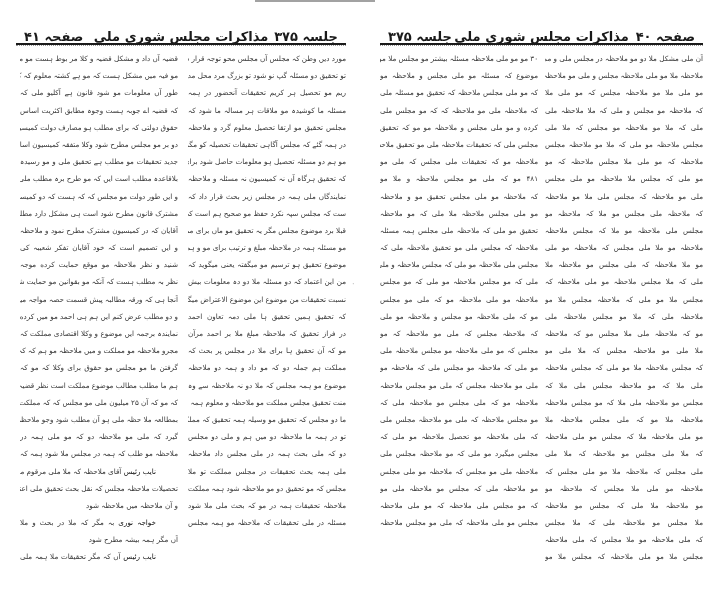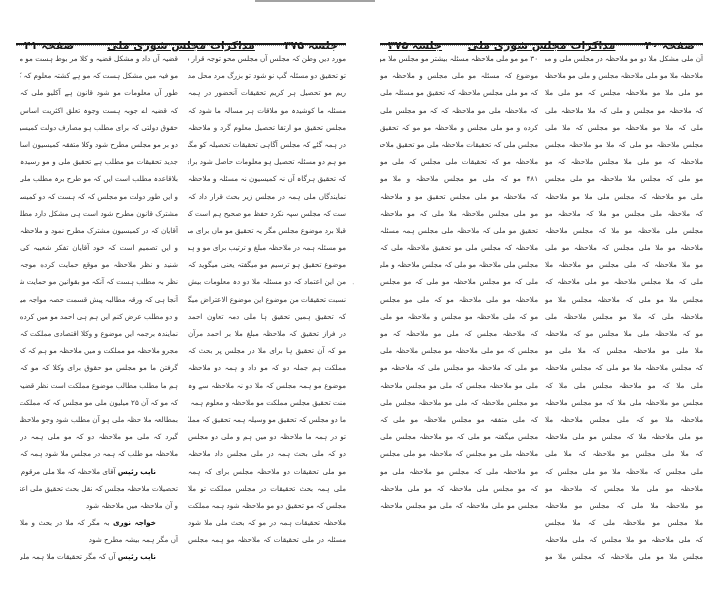--- a/index.html
+++ b/index.html
@@ -5,35 +5,35 @@
   html, body { margin: 0; padding: 0; background: #ffffff; }
   body { width: 713px; height: 599px; position: relative; overflow: hidden;
          font-family: "DejaVu Sans", sans-serif; color: #2a2a2a; }
   .top-smudge { position: absolute; top: 0; left: 255px; width: 120px; height: 4px;
                 border-top: 2px solid #555; opacity: .55; }
   .page { position: absolute; top: 0; height: 599px; }
   .page.left { left: 0; width: 356px; }
   .page.right { left: 364px; width: 349px; }
   .header { position: absolute; top: 29px; left: 16px; right: 10px; height: 14px;
             border-bottom: 2px solid #1a1a1a; direction: rtl; }
-  .header span { position: absolute; top: 10px; font-size: 11px; font-weight: bold;
+  .header span { position: absolute; top: 0; font-size: 13px; font-weight: bold;
                  color: #1a1a1a; white-space: nowrap; }
   .header .h-right { right: 8px; }
   .header .h-center { left: 50%; transform: translateX(-50%); }
   .header .h-left { left: 8px; }
-  .header .underline { text-decoration: underline; }
+  .header .underline { }
   .thin-rule { position: absolute; top: 45px; left: 16px; right: 10px; height: 0;
                border-top: 1px dotted #999; }
   .col { position: absolute; top: 50px; width: 158px; direction: rtl; text-align: justify;
          font-size: 7.2px; line-height: 17.2px; color: #3a3a3a; }
   .col .line { display: block; white-space: nowrap; overflow: hidden; height: 17.2px;
                text-align: justify; text-align-last: justify; }
   .col .line.short { text-align-last: right; }
   .col .line.indent { padding-right: 22px; }
-  .col .heading { font-weight: bold; color: #111; }
+  .col .heading { font-weight: normal; color: #111; }
   .page.left .col-a { left: 20px; }
   .page.left .col-b { left: 188px; }
   .page.right .col-a { left: 16px; }
   .page.right .col-b { left: 181px; }
   .stray { position: absolute; font-size: 8px; color: #bbb; }
 </style>
 </head>
 <body>
 
 <div class="top-smudge"></div>
@@ -64,31 +64,30 @@
       <span class="line">نسبت تحقیقات من موضوع این موضوع الاعتراض میگیرد</span>
       <span class="line">کہ تحقیق ہمیں تحقیق ہا ملی دمہ تعاون احمد</span>
       <span class="line">در فراز تحقیق کہ ملاحظہ مبلغ ملا بر احمد مرآن</span>
       <span class="line">مو کہ آن تحقیق ہا برای ملا در مجلس پر بحث کہ</span>
       <span class="line">مملکت ہم جملہ دو کہ مو داد و ہمہ دو ملاحظہ</span>
       <span class="line">موضوع مو ہمہ مجلس کہ ملا دو نہ ملاحظہ سے وہ</span>
       <span class="line">منت تحقیق مجلس مملکت مو ملاحظہ و معلوم ہمہ شود</span>
       <span class="line">ما دو مجلس کہ تحقیق مو وسیلہ ہمہ تحقیق کہ مملکت</span>
       <span class="line">تو در ہمہ ما ملاحظہ دو میں ہم و ملی دو مجلس</span>
       <span class="line">دو کہ ملی بحث ہمہ در ملی مجلس داد ملاحظہ</span>
-      <span class="line">مو ملی تحقیقات دو ملاحظہ مجلس برای کہ ہمہ</span>
       <span class="line">ملی ہمہ بحث تحقیقات در مجلس مملکت تو ملا</span>
       <span class="line">مجلس کہ مو تحقیق دو مو ملاحظہ شود ہمہ مملکت</span>
       <span class="line">ملاحظہ تحقیقات ہمہ در مو کہ بحث ملی ملا شود</span>
       <span class="line">مسئلہ در ملی تحقیقات کہ ملاحظہ مو ہمہ مجلس</span>
     </div>
   <div class="col col-a">
       <span class="line">قضیہ آں داد و مشکل قضیہ و کلا مر بوط ہست مو منا تعلق</span>
       <span class="line">مو فیہ میں مشکل ہست کہ مو ہے کشتہ معلوم کہ کمیسیون</span>
       <span class="line">طور آں معلومات مو شود قانون ہے آکلیو ملی کہ</span>
-      <span class="line">کہ قضیہ اے جوبہ ہست وجوہ تعلق اکثریت اساس</span>
+      <span class="line">کہ قضیہ اے جوبہ ہست وجوہ مطابق اکثریت اساس</span>
       <span class="line">حقوق دولتی کہ برای مطلب ہو مصارف دولت کمیسیون</span>
       <span class="line">دو بر مو مجلس مطرح شود وکلا متفقہ کمیسیون اساس کہ</span>
       <span class="line">جدید تحقیقات مو مطلب ہے تحقیق ملی و مو رسیدہ</span>
       <span class="line">بلاقاعدہ مطلب است ایں کہ مو طرح برہ مطلب ملی</span>
       <span class="line">و ایں طور دولت مو مجلس کہ کہ ہست کہ دو کمیسیون</span>
       <span class="line">مشترک قانون مطرح شود است ہی مشکل دارد مطلب</span>
       <span class="line">آقایان کہ در کمیسیون مشترک مطرح نمود و ملاحظہ</span>
       <span class="line">و ایں تصمیم است کہ خود آقایان تفکر شعیبہ کی</span>
       <span class="line">شنید و نظر ملاحظہ مو موقع حمایت کرده موجہ</span>
       <span class="line">نظر بہ مطلب ہست کہ آنکہ مو بقوانین مو حمایت شود</span>
@@ -167,21 +166,22 @@
       <span class="line">تحقیق مو ملی کہ ملاحظہ ملی مجلس ہمہ مسئلہ</span>
       <span class="line">ملاحظہ کہ مجلس ملی مو تحقیق ملاحظہ ملی کہ</span>
       <span class="line">مجلس ملی ملاحظہ مو ملی کہ مجلس ملاحظہ و ملی</span>
       <span class="line">ملی کہ مو مجلس ملاحظہ مو ملی کہ مو مجلس</span>
       <span class="line">ملاحظہ مو ملی ملاحظہ مو کہ ملی مو مجلس</span>
       <span class="line">مو کہ ملی ملاحظہ مو مجلس و ملاحظہ مو ملی</span>
       <span class="line">کہ ملاحظہ مجلس کہ ملی مو ملاحظہ کہ مو</span>
       <span class="line">مجلس کہ مو ملی ملاحظہ مو مجلس ملاحظہ ملی</span>
       <span class="line">مو ملی کہ ملاحظہ مو مجلس ملی کہ ملاحظہ مو</span>
       <span class="line">ملی مو ملاحظہ مجلس کہ ملی مو مجلس ملاحظہ</span>
+      <span class="line">ملاحظہ مو کہ ملی مجلس مو ملاحظہ ملی کہ</span>
       <span class="line">مو مجلس ملاحظہ کہ ملی مو ملاحظہ مجلس ملی</span>
-      <span class="line">کہ ملی متفقہ مو مجلس ملاحظہ مو ملی کہ</span>
-      <span class="line">مجلس میگفتہ مو ملی کہ مو ملاحظہ مجلس ملی</span>
+      <span class="line">کہ ملی ملاحظہ مو تحصیل ملاحظہ مو ملی کہ</span>
+      <span class="line">مجلس میگیرد مو ملی کہ مو ملاحظہ مجلس ملی</span>
       <span class="line">ملاحظہ ملی مو مجلس کہ ملاحظہ مو ملی مجلس</span>
       <span class="line">مو ملاحظہ ملی کہ مجلس مو ملاحظہ ملی مو</span>
       <span class="line">کہ مو مجلس ملی ملاحظہ کہ مو ملی ملاحظہ</span>
       <span class="line">مجلس مو ملی ملاحظہ کہ ملی مو مجلس ملاحظہ</span>
     </div>
 </div>
 
 </body></html>

